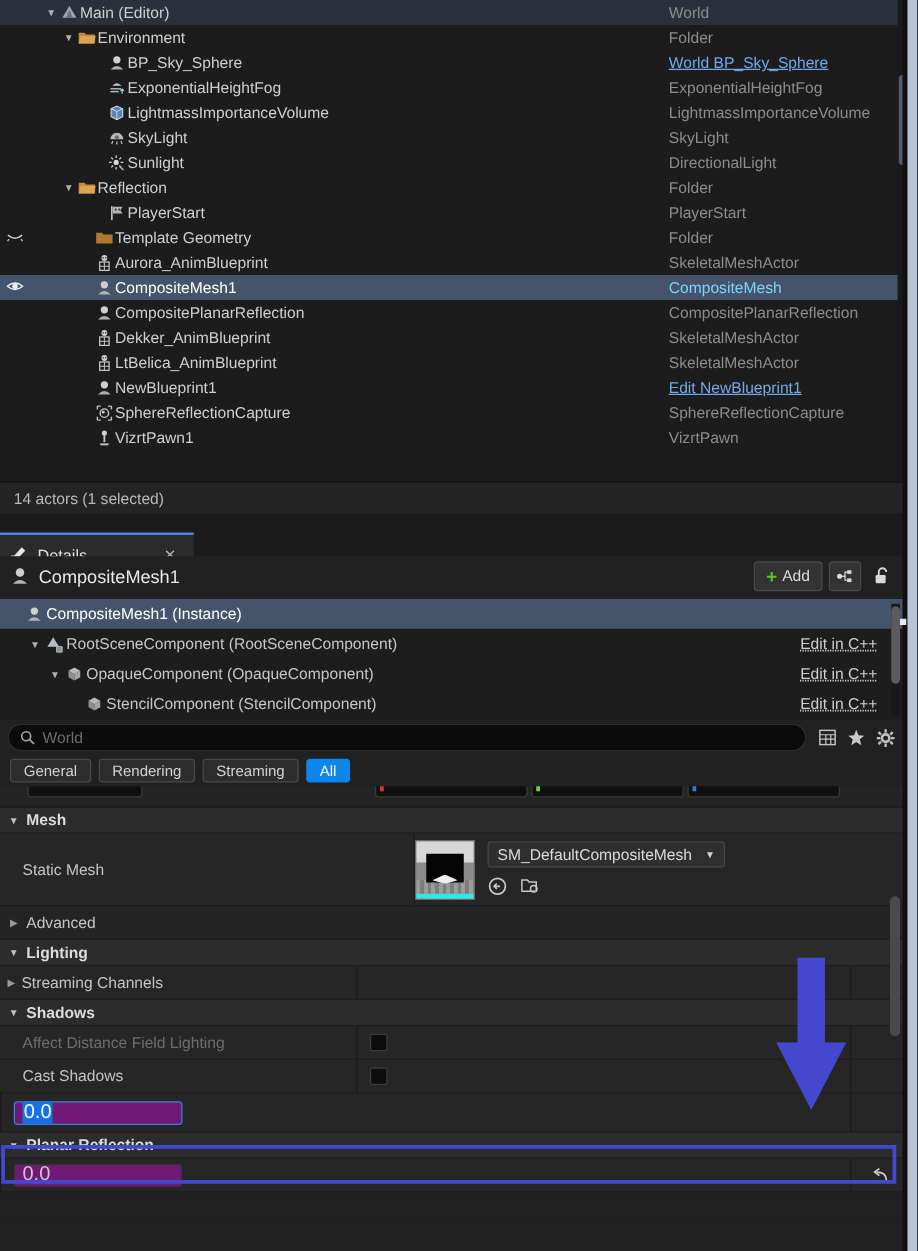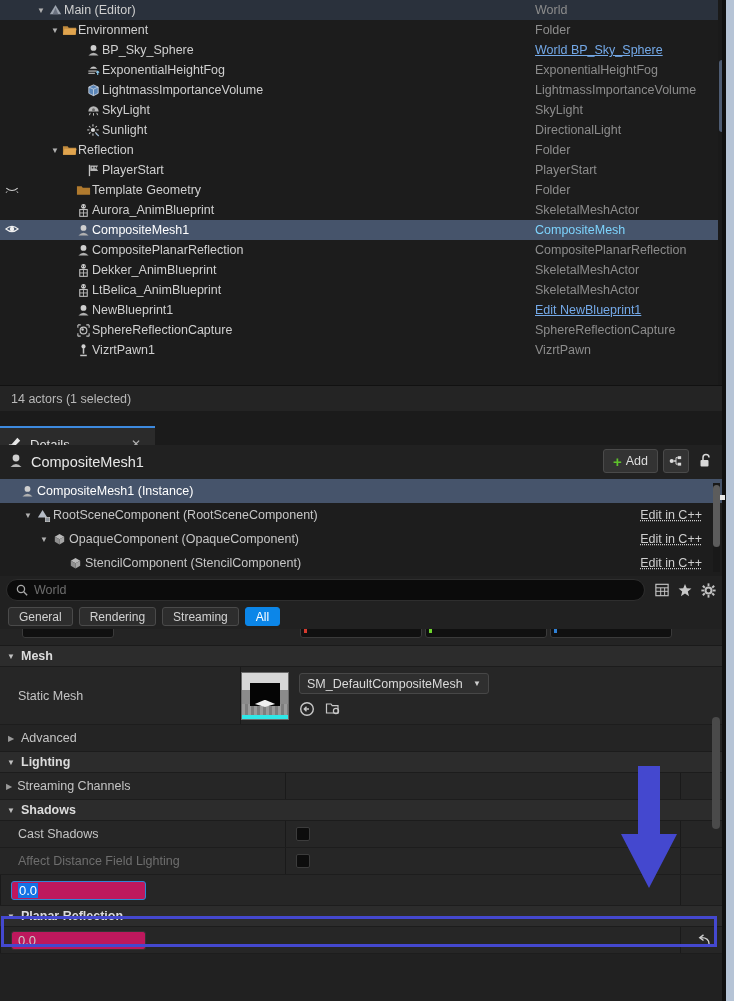--- a/index.html
+++ b/index.html
@@ -125,29 +125,29 @@
     width:285px; display:flex; align-items:center; padding-left:18px;
     font-size:12.5px; color:#c4c4c4;
   }
   .prop-label.dim { color:#6e6e6e; }
   .prop-val { flex:1; display:flex; align-items:center; padding-left:10px; position:relative;
               border-left:1px solid #1a1a1a; }
   .prop-row .tailcol { width:46px; border-left:1px solid #1a1a1a; display:flex; align-items:center; justify-content:center; }
 
   .chk { width:14px; height:14px; background:#0d0d0d; border:1px solid #3c3c3c; border-radius:2px; }
   .numfield {
-    width:135px; height:19px; background:#be185d; border:1px solid #333; border-radius:3px;
-    display:flex; align-items:center; padding-left:6px; color:#c9c9c9; font-size:13px;
+    width:135px; height:19px; background:#701a75; border:1px solid #333; border-radius:3px;
+    display:flex; align-items:center; padding-left:6px; color:#c9c9c9; font-size:16px;
   }
   .numfield.focused { border:1px solid #2f86d6; }
   .numfield .selnum { background:#1473e6; color:#ffffff; padding:0 1px; }
 
   
   .mesh-row { position:relative; height:58px; background:#262626; border-bottom:1px solid #1d1d1d; display:flex; }
-  .mesh-row .prop-label { width:240px; }
+  .mesh-row .prop-label { width:331px; }
   .thumb-box { width:48px; height:48px; margin-top:5px; background:#8b8b8b; position:relative; overflow:hidden; border:1px solid #6a6a6a; }
   .thumb-box .tsky { position:absolute; left:0; top:0; width:100%; height:38%; background:#d7d7d7; }
   .thumb-box .tfloor { position:absolute; left:0; bottom:0; width:100%; height:32%;
        background:repeating-linear-gradient(90deg,#9a9a9a 0 3px,#7d7d7d 3px 6px); }
   .thumb-box .tcube { position:absolute; left:18%; top:22%; width:64%; height:50%; background:#050505; }
   .thumb-box .tdiamond { position:absolute; left:28%; bottom:26%; width:44%; height:16%; background:#efefef;
        clip-path: polygon(50% 0,100% 60%,50% 100%,0 60%); }
   .thumb-box .tcyan { position:absolute; left:0; bottom:0; width:100%; height:4px; background:#2fe8e8; }
 
   .meshcombo {
@@ -664,29 +664,29 @@
         <div class="prop-val"></div>
         <div class="tailcol"></div>
       </div>
 
       <div class="cat-row">
         <span class="tri">▼</span>
         <span>Shadows</span>
       </div>
 
       <div class="prop-row">
-        <div class="prop-label">Cast Shadows</div>
+        <div class="prop-label dim">Affect Distance Field Lighting</div>
         <div class="prop-val">
             <div class="chk"></div>
           </div>
         <div class="tailcol"></div>
       </div>
 
       <div class="prop-row">
-        <div class="prop-label dim">Affect Distance Field Lighting</div>
+        <div class="prop-label">Cast Shadows</div>
         <div class="prop-val">
             <div class="chk"></div>
           </div>
         <div class="tailcol"></div>
       </div>
 
       <div class="prop-row" style="height:31px;">
         <div class="prop-val">
           <div class="numfield focused">
             <span class="selnum">0.0</span>

